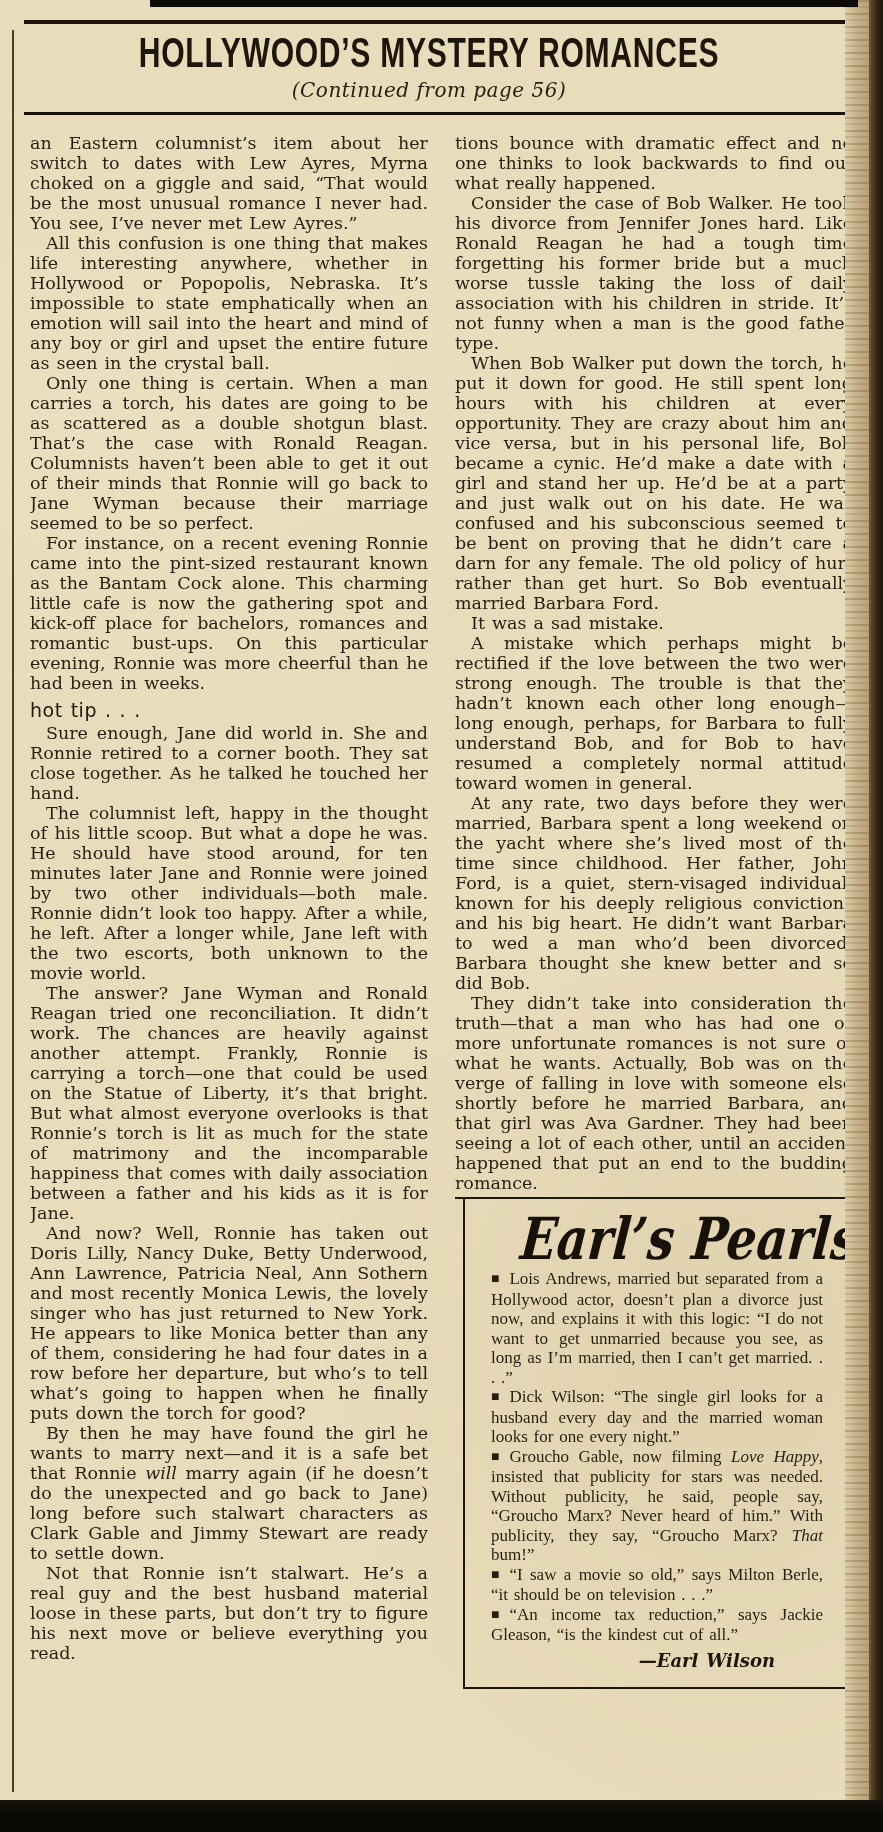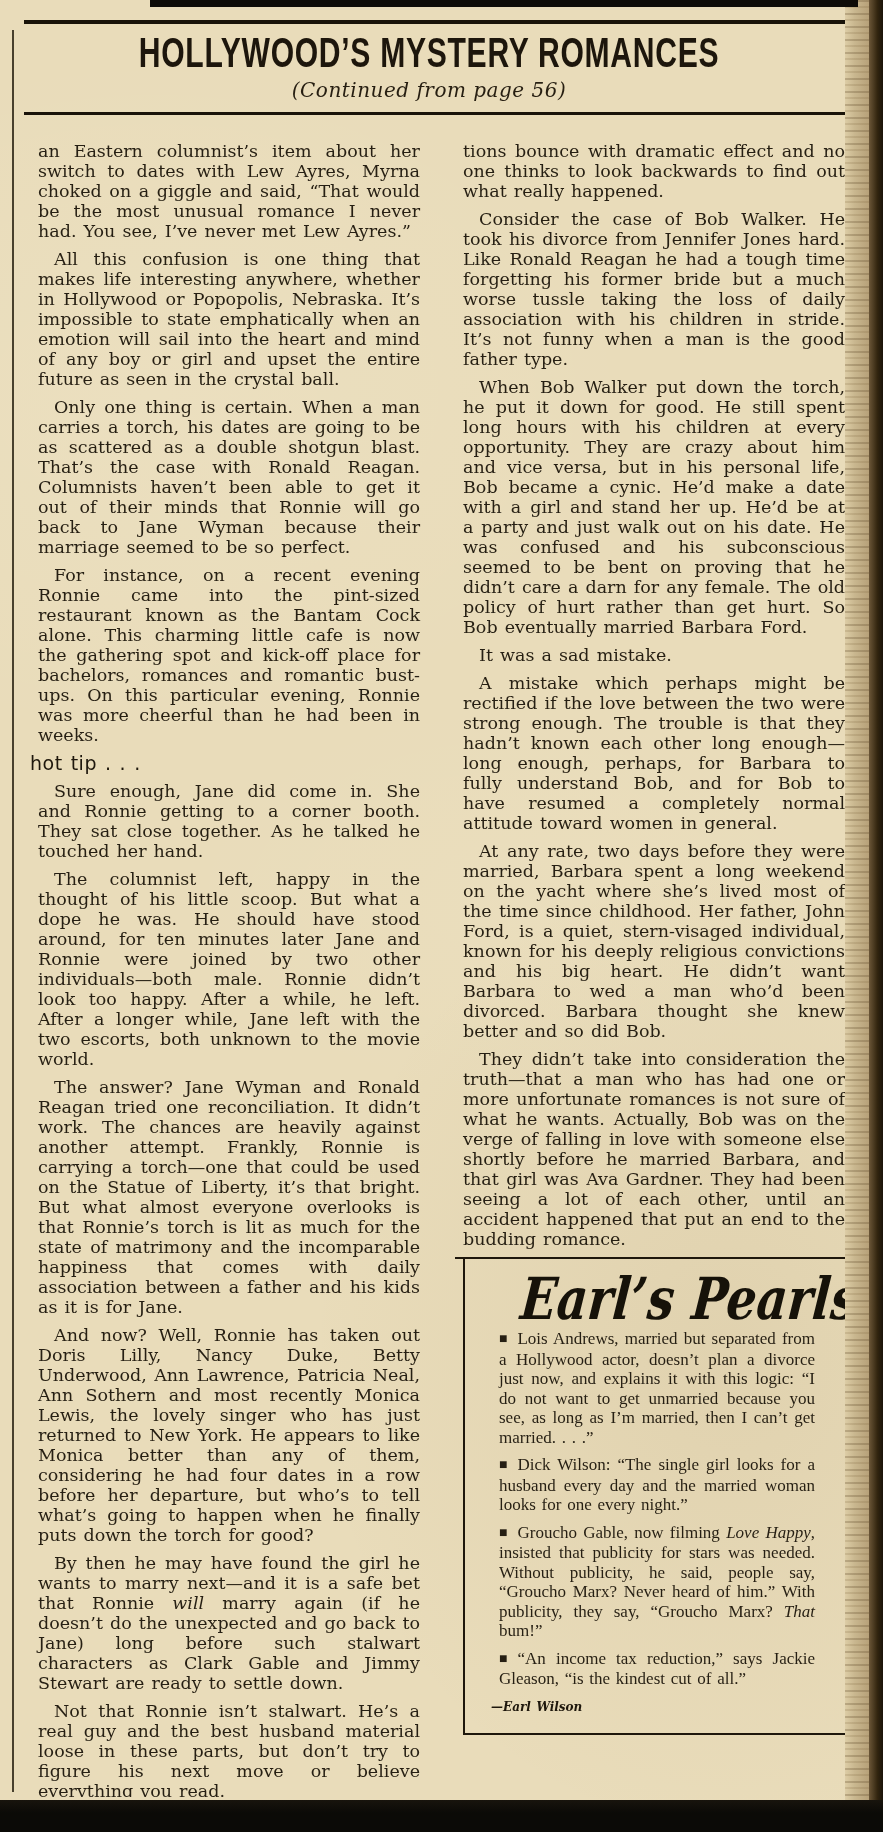--- a/index.html
+++ b/index.html
@@ -41,21 +41,21 @@
     letter-spacing:.5px;
   }
 
   .col{
     position:absolute;top:133px;height:1664px;overflow:hidden;
     font-family:"DejaVu Serif",serif;font-size:17.5px;line-height:20px;
     color:#261f13;text-align:justify;word-spacing:1.5px;
   }
   .col-left{left:30px;width:398px;}
   .col-right{left:455px;width:398px;}
-  .col p{margin:8px;text-indent:16px;}
+  .col p{margin:0;text-indent:16px;}
   .col p.noindent{text-indent:0;}
   .subhead{
     font-family:"DejaVu Sans",sans-serif;font-weight:400;font-size:19px;
     margin:7px 0 3px;text-align:left;color:#1e170c;letter-spacing:.5px;
   }
   .it{font-style:italic;}
 
   .box-toprule{height:2px;background:#1e170c;margin-top:4px;}
   .pearls{
     border:2px solid #1e170c;border-top:none;margin:0 4px 0 8px;
@@ -63,42 +63,42 @@
   }
   .pearls-title{
     text-align:center;margin:24px 0 20px;
     font-family:"DejaVu Serif",serif;font-style:italic;font-weight:700;font-size:58px;
     color:#161209;white-space:nowrap;
     transform:scaleX(.82) skewX(-6deg);transform-origin:50% 50%;
   }
   .pearl{margin:0 0 15px;font-size:17px;line-height:19.5px;text-indent:0 !important;font-family:Liberation Serif, serif;}
   .sq{display:inline-block;font-size:14px;margin-right:10px;transform:translateY(-1px);}
   .pearls-byline{
-    text-align:left;padding-right:48px;margin-top:6px;
-    font-family:"DejaVu Serif",serif;font-style:italic;font-weight:700;font-size:12px;color:#1e170c;
+    text-align:right;padding-right:48px;margin-top:6px;
+    font-family:"DejaVu Serif",serif;font-style:italic;font-weight:700;font-size:18px;color:#1e170c;
   }
 </style>
 </head>
 <body>
 
 <div class="page">
   <div class="paper">
 
     <div class="hrule rule-top"></div>
     <div class="title">HOLLYWOOD’S MYSTERY ROMANCES</div>
     <div class="subtitle">(Continued from page 56)</div>
     <div class="hrule rule-mid"></div>
 
     <div class="col col-left">
         <p class="noindent"><span>an Eastern columnist’s item about her switch to dates with Lew Ayres, Myrna choked on a giggle and said, “That would be the most unusual romance I never had. You see, I’ve never met Lew Ayres.”</span></p>
         <p><span>All this confusion is one thing that makes life interesting anywhere, whether in Hollywood or Popopolis, Nebraska. It’s impossible to state emphatically when an emotion will sail into the heart and mind of any boy or girl and upset the entire future as seen in the crystal ball.</span></p>
         <p><span>Only one thing is certain. When a man carries a torch, his dates are going to be as scattered as a double shotgun blast. That’s the case with Ronald Reagan. Columnists haven’t been able to get it out of their minds that Ronnie will go back to Jane Wyman because their marriage seemed to be so perfect.</span></p>
         <p><span>For instance, on a recent evening Ronnie came into the pint-sized restaurant known as the Bantam Cock alone. This charming little cafe is now the gathering spot and kick-off place for bachelors, romances and romantic bust-ups. On this particular evening, Ronnie was more cheerful than he had been in weeks.</span></p>
         <div class="subhead"><span>hot tip . . .</span></div>
-        <p><span>Sure enough, Jane did come in. She and Ronnie getting to a corner booth. They sat close together. As he talked he touched her hand.</span></p>
+        <p><span>Sure enough, Jane did world in. She and Ronnie retired to a corner booth. They sat close together. As he talked he touched her hand.</span></p>
         <p><span>The columnist left, happy in the thought of his little scoop. But what a dope he was. He should have stood around, for ten minutes later Jane and Ronnie were joined by two other individuals—both male. Ronnie didn’t look too happy. After a while, he left. After a longer while, Jane left with the two escorts, both unknown to the movie world.</span></p>
         <p><span>The answer? Jane Wyman and Ronald Reagan tried one reconciliation. It didn’t work. The chances are heavily against another attempt. Frankly, Ronnie is carrying a torch—one that could be used on the Statue of Liberty, it’s that bright. But what almost everyone overlooks is that Ronnie’s torch is lit as much for the state of matrimony and the incomparable happiness that comes with daily association between a father and his kids as it is for Jane.</span></p>
         <p><span>And now? Well, Ronnie has taken out Doris Lilly, Nancy Duke, Betty Underwood, Ann Lawrence, Patricia Neal, Ann Sothern and most recently Monica Lewis, the lovely singer who has just returned to New York. He appears to like Monica better than any of them, considering he had four dates in a row before her departure, but who’s to tell what’s going to happen when he finally puts down the torch for good?</span></p>
         <p><span>By then he may have found the girl he wants to marry next—and it is a safe bet that Ronnie </span><span class="it">will</span><span> marry again (if he doesn’t do the unexpected and go back to Jane) long before such stalwart characters as Clark Gable and Jimmy Stewart are ready to settle down.</span></p>
         <p><span>Not that Ronnie isn’t stalwart. He’s a real guy and the best husband material loose in these parts, but don’t try to figure his next move or believe everything you read.</span></p>
       </div>
 
     <div class="col col-right">
       <div>
           <p class="noindent"><span>tions bounce with dramatic effect and no one thinks to look backwards to find out what really happened.</span></p>
@@ -109,20 +109,21 @@
           <p><span>At any rate, two days before they were married, Barbara spent a long weekend on the yacht where she’s lived most of the time since childhood. Her father, John Ford, is a quiet, stern-visaged individual, known for his deeply religious convictions and his big heart. He didn’t want Barbara to wed a man who’d been divorced. Barbara thought she knew better and so did Bob.</span></p>
           <p><span>They didn’t take into consideration the truth—that a man who has had one or more unfortunate romances is not sure of what he wants. Actually, Bob was on the verge of falling in love with someone else shortly before he married Barbara, and that girl was Ava Gardner. They had been seeing a lot of each other, until an accident happened that put an end to the budding romance.</span></p>
         </div>
       <div class="box-toprule"></div>
       <div class="pearls">
         <div class="pearls-title">Earl’s Pearls</div>
         <div>
             <p class="pearl"><span class="sq">■</span><span>Lois Andrews, married but separated from a Hollywood actor, doesn’t plan a divorce just now, and explains it with this logic: “I do not want to get unmarried because you see, as long as I’m married, then I can’t get married. . . .”</span></p>
             <p class="pearl"><span class="sq">■</span><span>Dick Wilson: “The single girl looks for a husband every day and the married woman looks for one every night.”</span></p>
             <p class="pearl"><span class="sq">■</span><span>Groucho Gable, now filming </span><span class="it">Love Happy</span><span>, insisted that publicity for stars was needed. Without publicity, he said, people say, “Groucho Marx? Never heard of him.” With publicity, they say, “Groucho Marx? </span><span class="it">That</span><span> bum!”</span></p>
+            <p class="pearl"><span class="sq">■</span><span>“I saw a movie so old,” says Milton Berle, “it should be on television . . .”</span></p>
             <p class="pearl"><span class="sq">■</span><span>“An income tax reduction,” says Jackie Gleason, “is the kindest cut of all.”</span></p>
           </div>
         <div class="pearls-byline">—Earl Wilson</div>
       </div>
     </div>
 
     <div class="left-page-rule"></div>
   </div>
 
   <div class="top-strip"></div>

